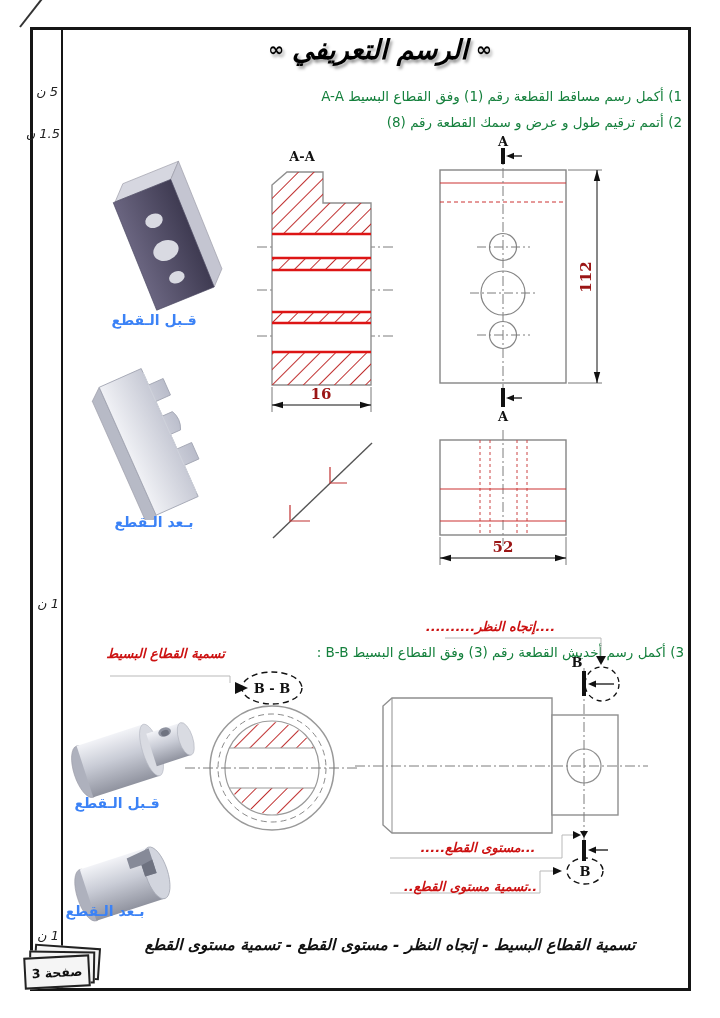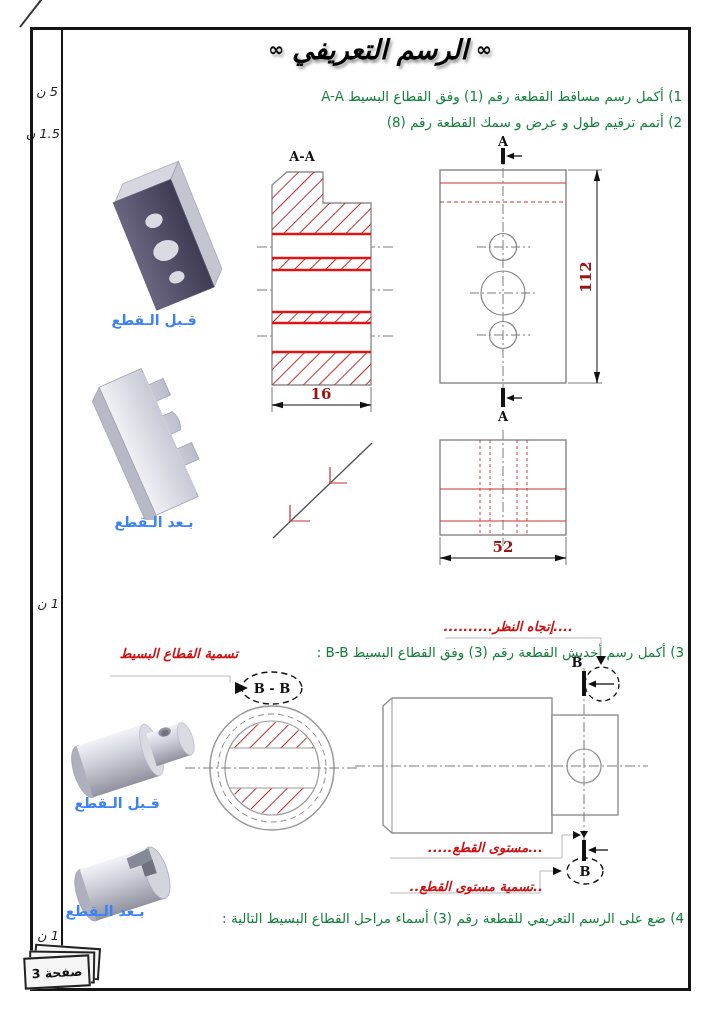--- a/index.html
+++ b/index.html
@@ -29,21 +29,21 @@
   .m2{left:24px;top:126px;width:36px;}
   .m3{left:31px;top:596px;width:28px;}
   .m4{left:31px;top:928px;width:28px;}
   
   .plabel{font-size:14px;font-weight:bold;letter-spacing:1px;direction:rtl;text-align:center;color:#3b82f6;}
   .pl1{left:98px;top:312px;width:112px;}
   .pl2{left:95px;top:514px;width:118px;}
   .pl3{left:58px;top:795px;width:118px;}
   .pl4{left:46px;top:903px;width:118px;}
   
-  .redlab{color:#cc1212;font-weight:bold;font-style:italic;font-size:13px;direction:rtl;}
+  .redlab{color:#cc1212;font-weight:bold;font-style:italic;font-size:13px;direction:rtl;text-align:center;}
   .rl-name{left:93px;top:646px;width:145px;}
   .rl-view{left:408px;top:619px;width:165px;}
   .rl-plane{left:413px;top:840px;width:130px;}
   .rl-plname{left:398px;top:879px;width:145px;}
   
   .badge{left:24px;top:944px;width:80px;height:50px;}
   .pg{position:absolute;width:62px;height:28px;background:#f5f5f5;border:2px solid #222;}
   .pg.b1{left:10px;top:2px;transform:rotate(4deg);}
   .pg.b2{left:5px;top:7px;transform:rotate(1deg);}
   .pg.front{left:0;top:12px;transform:rotate(-3deg);display:flex;align-items:center;
@@ -66,21 +66,21 @@
   </div>
 
   <div class="abs mark m1">5 ن</div>
   <div class="abs mark m2">1.5 ن</div>
   <div class="abs mark m3">1 ن</div>
   <div class="abs mark m4">1 ن</div>
 
   <div class="abs q q1">1) أكمل رسم مساقط القطعة رقم (1) وفق القطاع البسيط A-A</div>
   <div class="abs q q2">2) أتمم ترقيم طول و عرض و سمك القطعة رقم (8)</div>
   <div class="abs q q3">3) أكمل رسم أخديش القطعة رقم (3) وفق القطاع البسيط B-B :</div>
-  <div class="abs q q4">4) ضع على الرسم التعريفي للقطعة رقم (3) أسماء مراحل القطاع البسيط التالية :</div>
+  <div class="abs qlist">تسمية القطاع البسيط   -   إتجاه النظر   -   مستوى القطع   -   تسمية مستوى القطع</div>
 
   <svg class="abs" style="left:95px;top:158px;" width="140" height="162">
     <defs>
       <linearGradient id="gSlab" x1="0" y1="0" x2="1" y2="0">
         <stop offset="0" stop-color="#6a6580"></stop>
           <stop offset="1" stop-color="#3f3b52"></stop>
       </linearGradient>
     </defs>
     <g transform="rotate(-22 70 82)">
       <polygon points="38,28 52,14 112,14 98,28" fill="#d6d7e0" stroke="#9a9aa6" stroke-width="0.6"></polygon>

